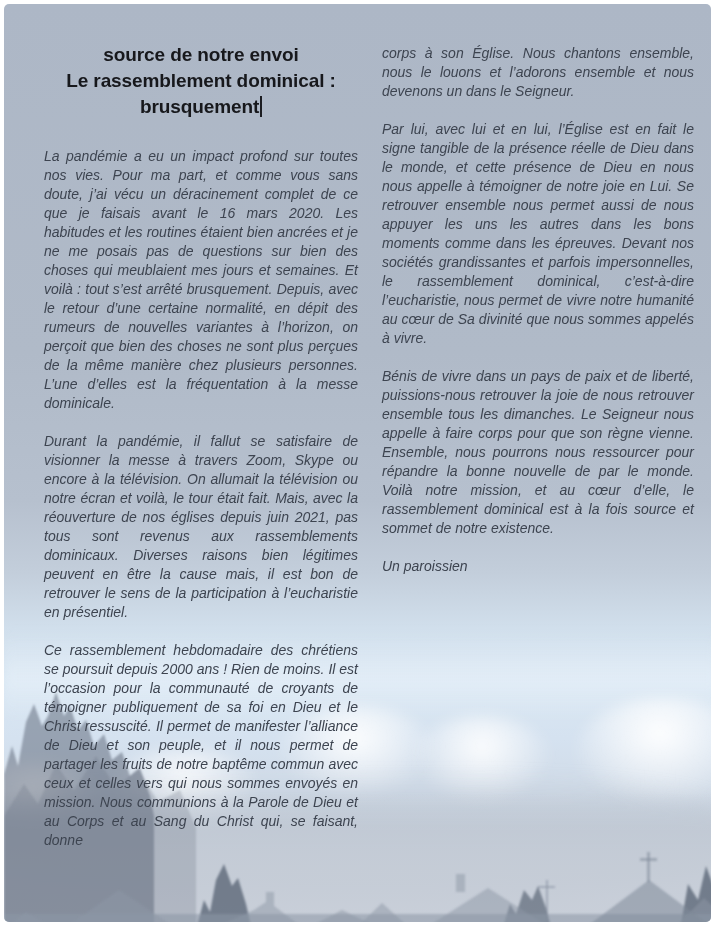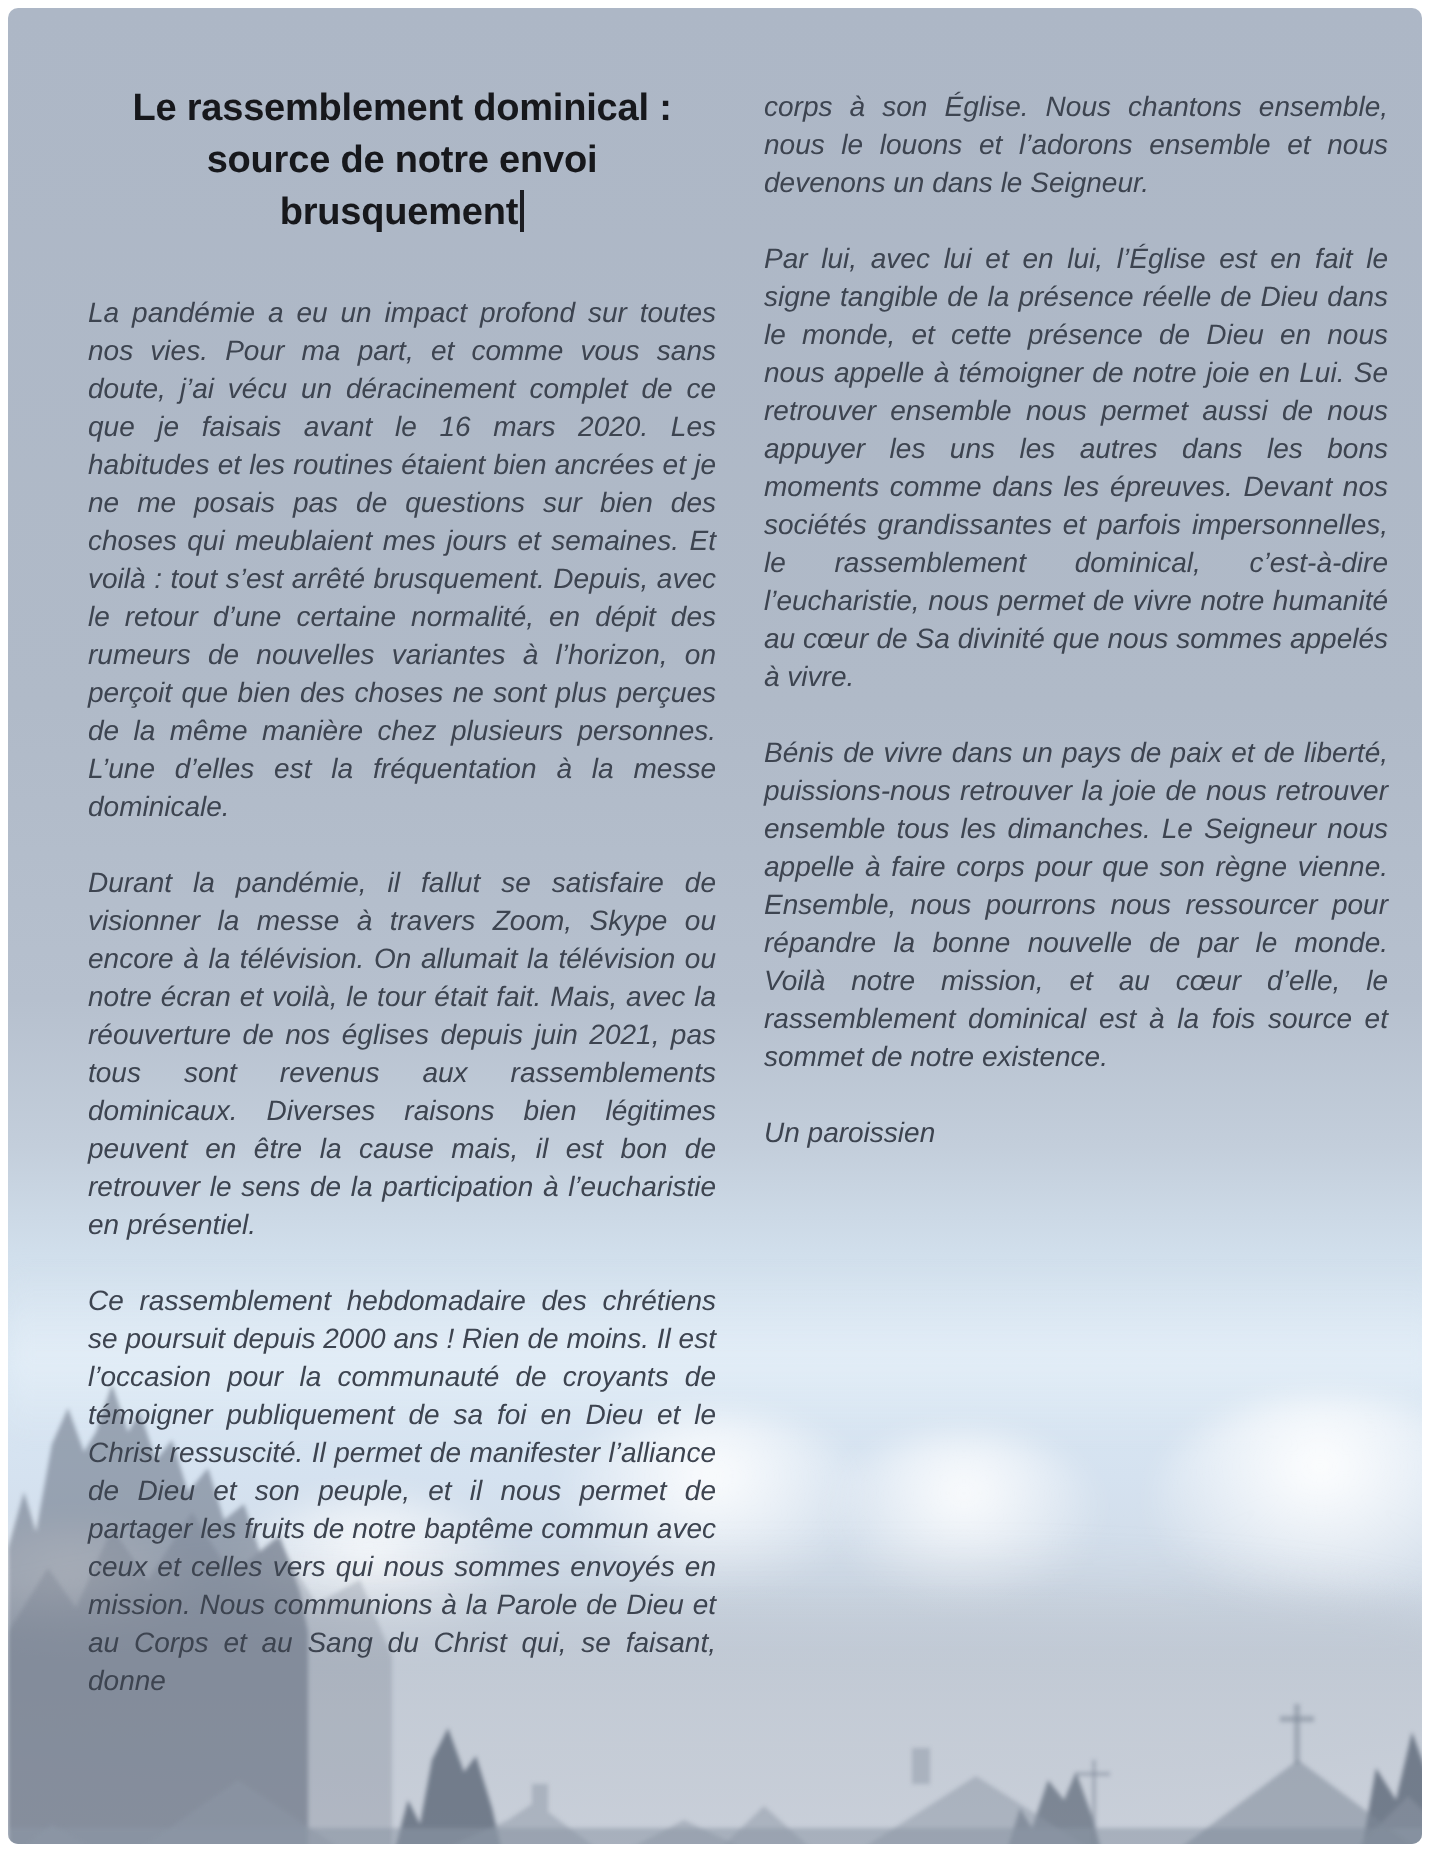--- a/index.html
+++ b/index.html
@@ -101,22 +101,22 @@
 
         <g fill="#7f8a99" fill-opacity="0.5">
           <rect x="542" y="876" width="2" height="50"></rect>
           <rect x="534" y="882" width="17" height="2"></rect>
         </g>
       </svg>
     </div>
 
     <div class="col col-left">
       <h1 class="title">
+        <span class="tline">source de notre envoi</span>
         <span class="tline">Le rassemblement dominical :</span>
-        <span class="tline">source de notre envoi</span>
         <span class="tline"><span>brusquement</span><span class="caret"></span></span>
       </h1>
       <p>La pandémie a eu un impact profond sur toutes nos vies. Pour ma part, et comme vous sans doute, j’ai vécu un déracinement complet de ce que je faisais avant le 16 mars 2020. Les habitudes et les routines étaient bien ancrées et je ne me posais pas de questions sur bien des choses qui meublaient mes jours et semaines. Et voilà : tout s’est arrêté brusquement. Depuis, avec le retour d’une certaine normalité, en dépit des rumeurs de nouvelles variantes à l’horizon, on perçoit que bien des choses ne sont plus perçues de la même manière chez plusieurs personnes. L’une d’elles est la fréquentation à la messe dominicale.</p>
       <p>Durant la pandémie, il fallut se satisfaire de visionner la messe à travers Zoom, Skype ou encore à la télévision. On allumait la télévision ou notre écran et voilà, le tour était fait. Mais, avec la réouverture de nos églises depuis juin 2021, pas tous sont revenus aux rassemblements dominicaux. Diverses raisons bien légitimes peuvent en être la cause mais, il est bon de retrouver le sens de la participation à l’eucharistie en présentiel.</p>
       <p>Ce rassemblement hebdomadaire des chrétiens se poursuit depuis 2000 ans ! Rien de moins. Il est l’occasion pour la communauté de croyants de témoigner publiquement de sa foi en Dieu et le Christ ressuscité. Il permet de manifester l’alliance de Dieu et son peuple, et il nous permet de partager les fruits de notre baptême commun avec ceux et celles vers qui nous sommes envoyés en mission. Nous communions à la Parole de Dieu et au Corps et au Sang du Christ qui, se faisant, donne</p>
     </div>
 
     <div class="col col-right">
       <p>corps à son Église. Nous chantons ensemble, nous le louons et l’adorons ensemble et nous devenons un dans le Seigneur.</p>
       <p>Par lui, avec lui et en lui, l’Église est en fait le signe tangible de la présence réelle de Dieu dans le monde, et cette présence de Dieu en nous nous appelle à témoigner de notre joie en Lui. Se retrouver ensemble nous permet aussi de nous appuyer les uns les autres dans les bons moments comme dans les épreuves. Devant nos sociétés grandissantes et parfois impersonnelles, le rassemblement dominical, c’est-à-dire l’eucharistie, nous permet de vivre notre humanité au cœur de Sa divinité que nous sommes appelés à vivre.</p>

